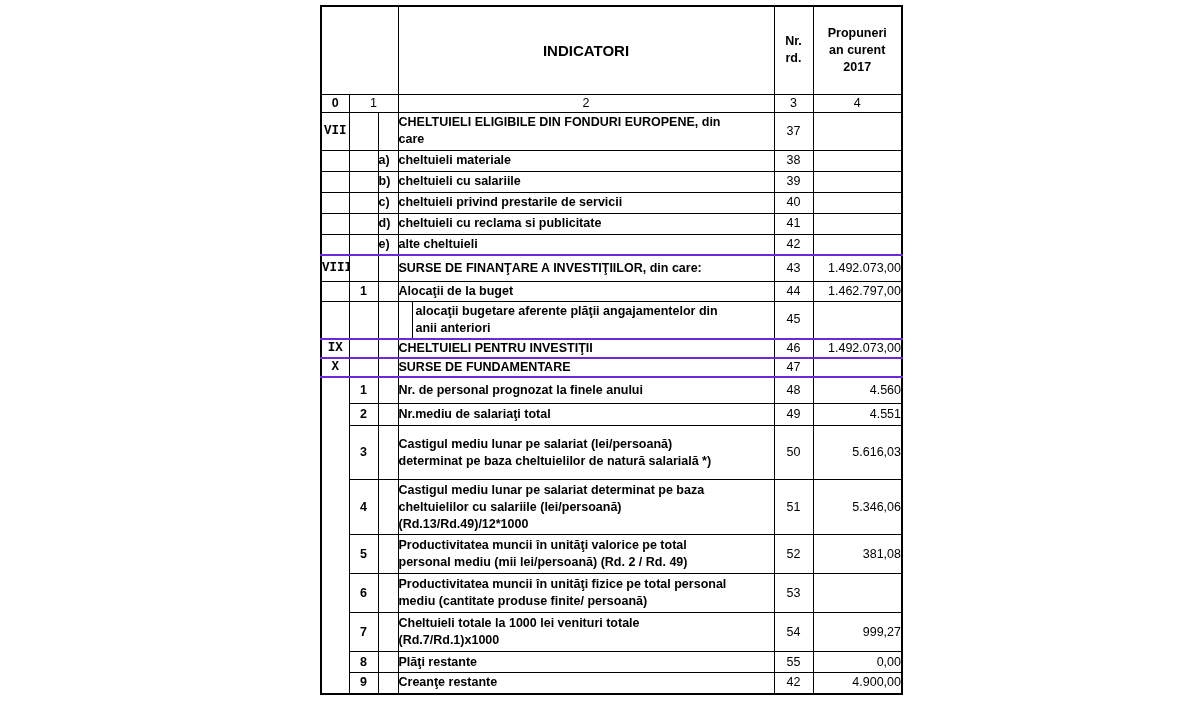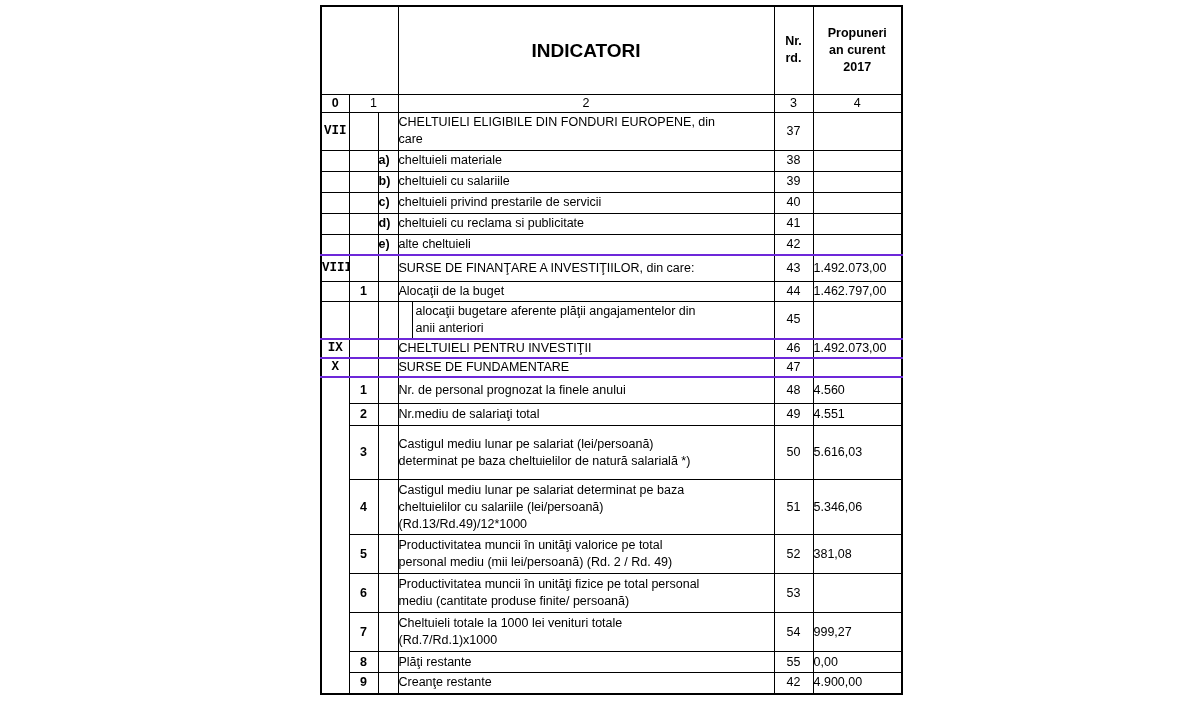--- a/index.html
+++ b/index.html
@@ -5,29 +5,29 @@
   html, body { margin:0; padding:0; background:#ffffff; }
   body { width:1182px; height:708px; position:relative; overflow:hidden;
          font-family:"Liberation Sans", sans-serif; color:#000; }
   table.sheet { position:absolute; left:320px; top:5px; border-collapse:collapse;
                 table-layout:fixed; width:581px; border:2px solid #000; }
   table.sheet td { border:1px solid #000; padding:0; overflow:hidden; vertical-align:middle;
                    font-size:12.5px; line-height:17px; }
   col.c0 { width:28px; } col.c1 { width:29px; } col.c1b { width:20px; }
   col.c2 { width:376px; } col.c3 { width:39px; } col.c4 { width:89px; }
   .hdr td { font-weight:bold; text-align:center; font-size:12.5px; line-height:18px; }
-  .hdr .title { font-size:19px; }
+  .hdr .title { font-size:15px; }
   .nums td { font-size:10px; line-height:12px; text-align:center; border-bottom:2px solid #000; }
   .nums td.n0 { font-weight:bold; }
   td.roman { font-weight:bold; text-align:center; padding-left:2px;font-family:Liberation Mono, monospace; }
   td.num { font-weight:bold; text-align:center; }
   td.letter { font-weight:bold; text-align:left; padding-left:1px; }
-  td.text { font-weight:normal; vertical-align:top; padding:1px 2px 0 3px; white-space:pre-line; }
+  td.text { font-weight:bold; vertical-align:top; padding:1px 2px 0 3px; white-space:pre-line; }
   td.rd { vertical-align:bottom; text-align:center; padding:0 0 1px 4px; }
-  td.val { vertical-align:bottom; text-align:left; padding:0 2px 1px 0; }
+  td.val { vertical-align:bottom; text-align:right; padding:0 2px 1px 0; }
   td.merged0 { border-top:2px solid #000; }
   tr.thick td { border-top:2px solid #6d28d9; }
 </style>
 </head>
 <body>
 
 <table class="sheet">
   <colgroup>
     <col class="c0">
       <col class="c1">

